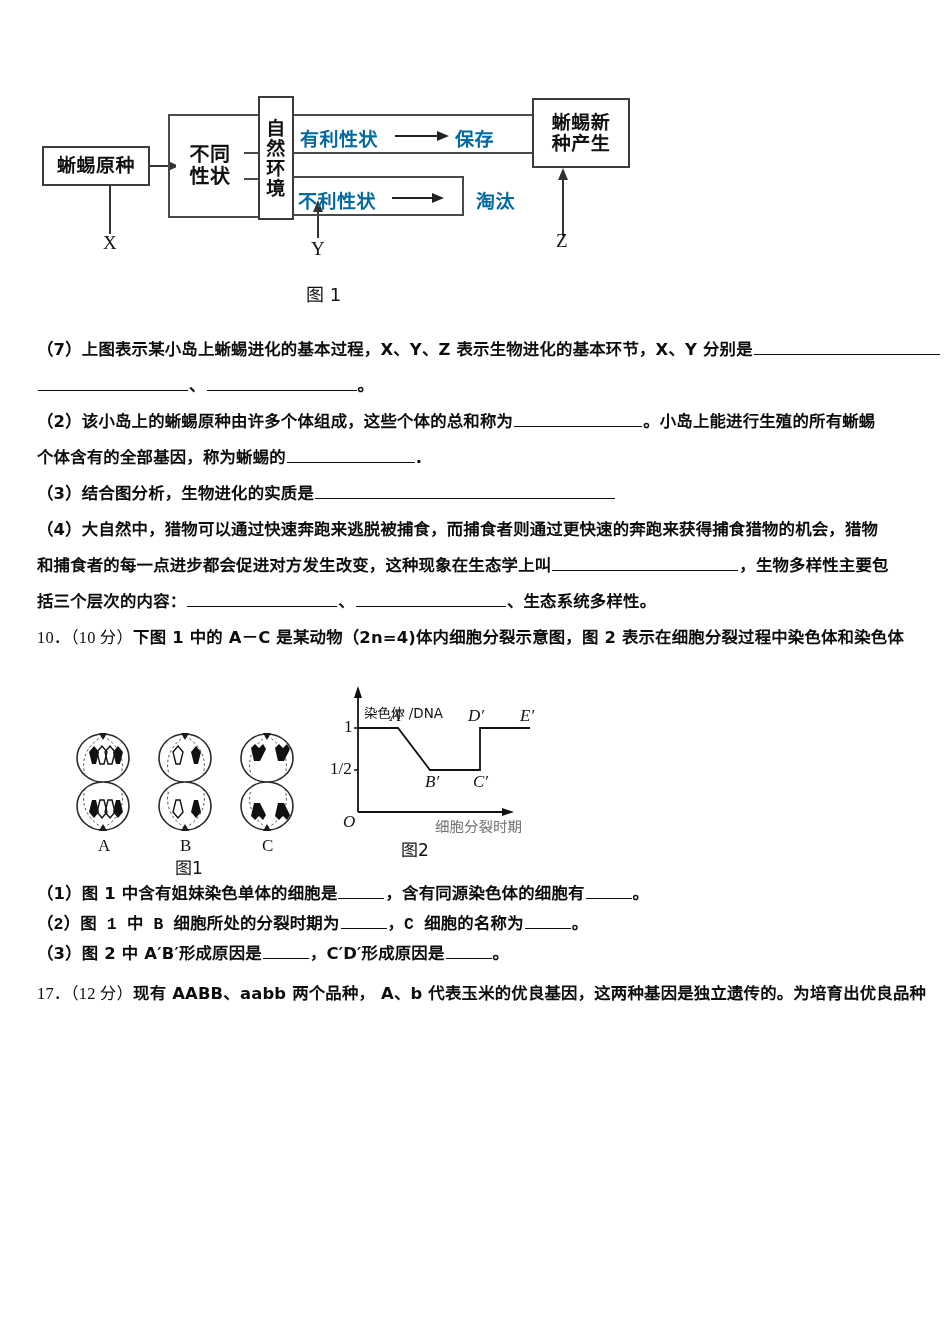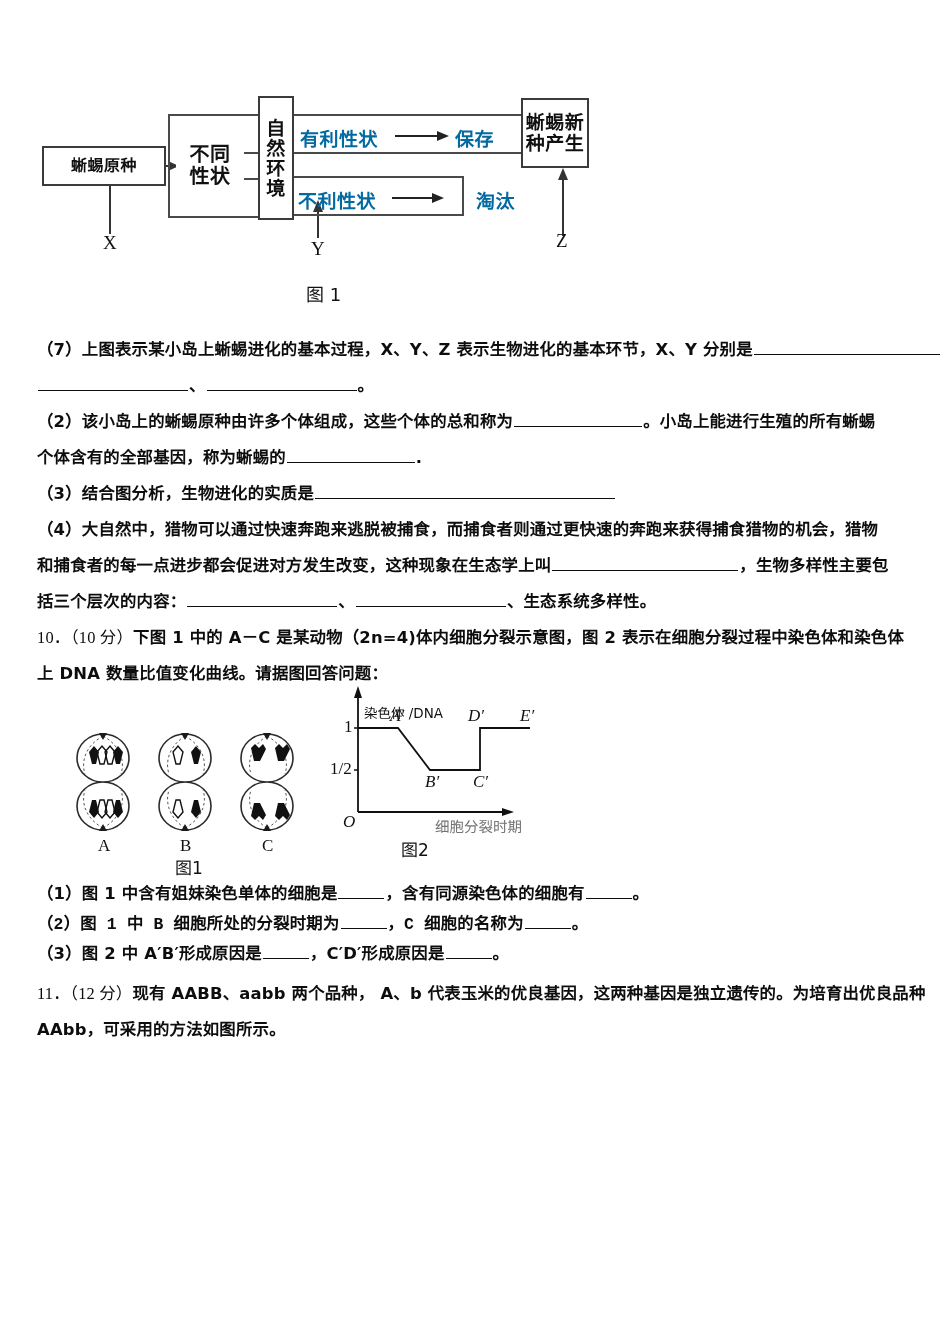--- a/index.html
+++ b/index.html
@@ -194,21 +194,21 @@
       <line x1="392" y1="110" x2="432" y2="110" stroke="#222" stroke-width="2"></line>
       <polygon points="432,105 444,110 432,115" fill="#222"></polygon>
     </svg>
 
     <div class="frect" style="left:168px; top:26px; width:125px; height:104px;"></div>
 
     <div class="frect" style="left:289px; top:26px; width:245px; height:40px;"></div>
 
     <div class="frect" style="left:289px; top:88px; width:175px; height:40px;"></div>
 
-    <div class="fbox" style="left:42px; top:58px; width:124px; height:40px; font-size:16px;">
+    <div class="fbox" style="left:42px; top:58px; width:108px; height:40px; font-size:19px;">
       <span>蜥蜴原种</span>
     </div>
 
     <div class="fbox" style="left:176px; top:40px; width:68px; height:74px; font-size:20px; border:none; flex-direction:column;">
       <span style="white-space:pre-line;">不同
 性状</span>
     </div>
 
     <div class="fbox" style="left:258px; top:8px; width:36px; height:124px; font-size:19px; flex-direction:column; line-height:1.06;">
       <span style="white-space:pre-line;">自
@@ -218,21 +218,21 @@
     </div>
 
     <span class="flabel" style="left:300px; top:36px;">有利性状</span>
 
     <span class="flabel" style="left:455px; top:36px;">保存</span>
 
     <span class="flabel" style="left:298px; top:98px;">不利性状</span>
 
     <span class="flabel" style="left:476px; top:98px;">淘汰</span>
 
-    <div class="fbox" style="left:521px; top:10px; width:68px; height:70px; font-size:19px; flex-direction:column;">
+    <div class="fbox" style="left:532px; top:10px; width:98px; height:70px; font-size:19px; flex-direction:column;">
       <span style="white-space:pre-line;">蜥蜴新
 种产生</span>
     </div>
 
     <span class="axlabel" style="left:103px; top:144px;">X</span>
     <span class="axlabel" style="left:311px; top:150px;">Y</span>
     <span class="axlabel" style="left:556px; top:142px;">Z</span>
 
     <span class="figcap" style="left:306px; top:192px;">图 1</span>
   </div>
@@ -260,23 +260,20 @@
   </div>
   <div class="qline" style="left:37px; top:552px;">
     <span>和捕食者的每一点进步都会促进对方发生改变，这种现象在生态学上叫</span><span class="blank b-xl"></span><span>，生物多样性主要包</span>
   </div>
   <div class="qline" style="left:37px; top:588px;">
     <span>括三个层次的内容：</span><span class="blank b-lg"></span><span>、</span><span class="blank b-lg"></span><span>、生态系统多样性。</span>
   </div>
 
   <div class="qline" style="left:37px; top:624px;">
     <span class="num">10．</span><span class="num">（10 分）</span><span>下图 1 中的 A－C 是某动物（2n=4)体内细胞分裂示意图，图 2 表示在细胞分裂过程中染色体和染色体</span>
-  </div>
-  <div class="qline" style="left:37px; top:660px;">
-    <span>上 DNA 数量比值变化曲线。请据图回答问题：</span>
   </div>
 
   <div id="cells-wrap">
     <svg class="cells-svg" width="270" height="146" viewBox="0 0 270 146">
       <g fill="none" stroke="#2b2b2b" stroke-width="1.6">
 
         <path d="M48,22 a26,24 0 1 0 0,48 a8,8 0 0 0 0,0 a26,24 0 1 0 0,48 a26,24 0 1 0 0,-48 a8,8 0 0 0 0,0 a26,24 0 1 0 0,-48 Z"></path>
 
         <path d="M130,22 a26,24 0 1 0 0,48 a8,8 0 0 0 0,0 a26,24 0 1 0 0,48 a26,24 0 1 0 0,-48 a8,8 0 0 0 0,0 a26,24 0 1 0 0,-48 Z"></path>
 
@@ -380,19 +377,16 @@
     <span>（1）图 1 中含有姐妹染色单体的细胞是</span><span class="blank b-xs"></span><span>，含有同源染色体的细胞有</span><span class="blank b-xs"></span><span>。</span>
   </div>
   <div class="qline" style="left:37px; top:910px;font-family:Liberation Mono, monospace;">
     <span>（2）图 1 中 B 细胞所处的分裂时期为</span><span class="blank b-xs"></span><span>，C 细胞的名称为</span><span class="blank b-xs"></span><span>。</span>
   </div>
   <div class="qline" style="left:37px; top:940px;">
     <span>（3）图 2 中 A′B′形成原因是</span><span class="blank b-xs"></span><span>，C′D′形成原因是</span><span class="blank b-xs"></span><span>。</span>
   </div>
 
   <div class="qline" style="left:37px; top:980px;">
-    <span class="num">11．</span><span class="num">（12 分）</span><span>现有 AABB、aabb 两个品种， A、b 代表玉米的优良基因，这两种基因是独立遗传的。为培育出优良品种</span>
-  </div>
-  <div class="qline" style="left:37px; top:1016px;">
-    <span>AAbb，可采用的方法如图所示。</span>
+    <span class="num">17．</span><span class="num">（12 分）</span><span>现有 AABB、aabb 两个品种， A、b 代表玉米的优良基因，这两种基因是独立遗传的。为培育出优良品种</span>
   </div>
 
 </div>
 
 </body></html>

